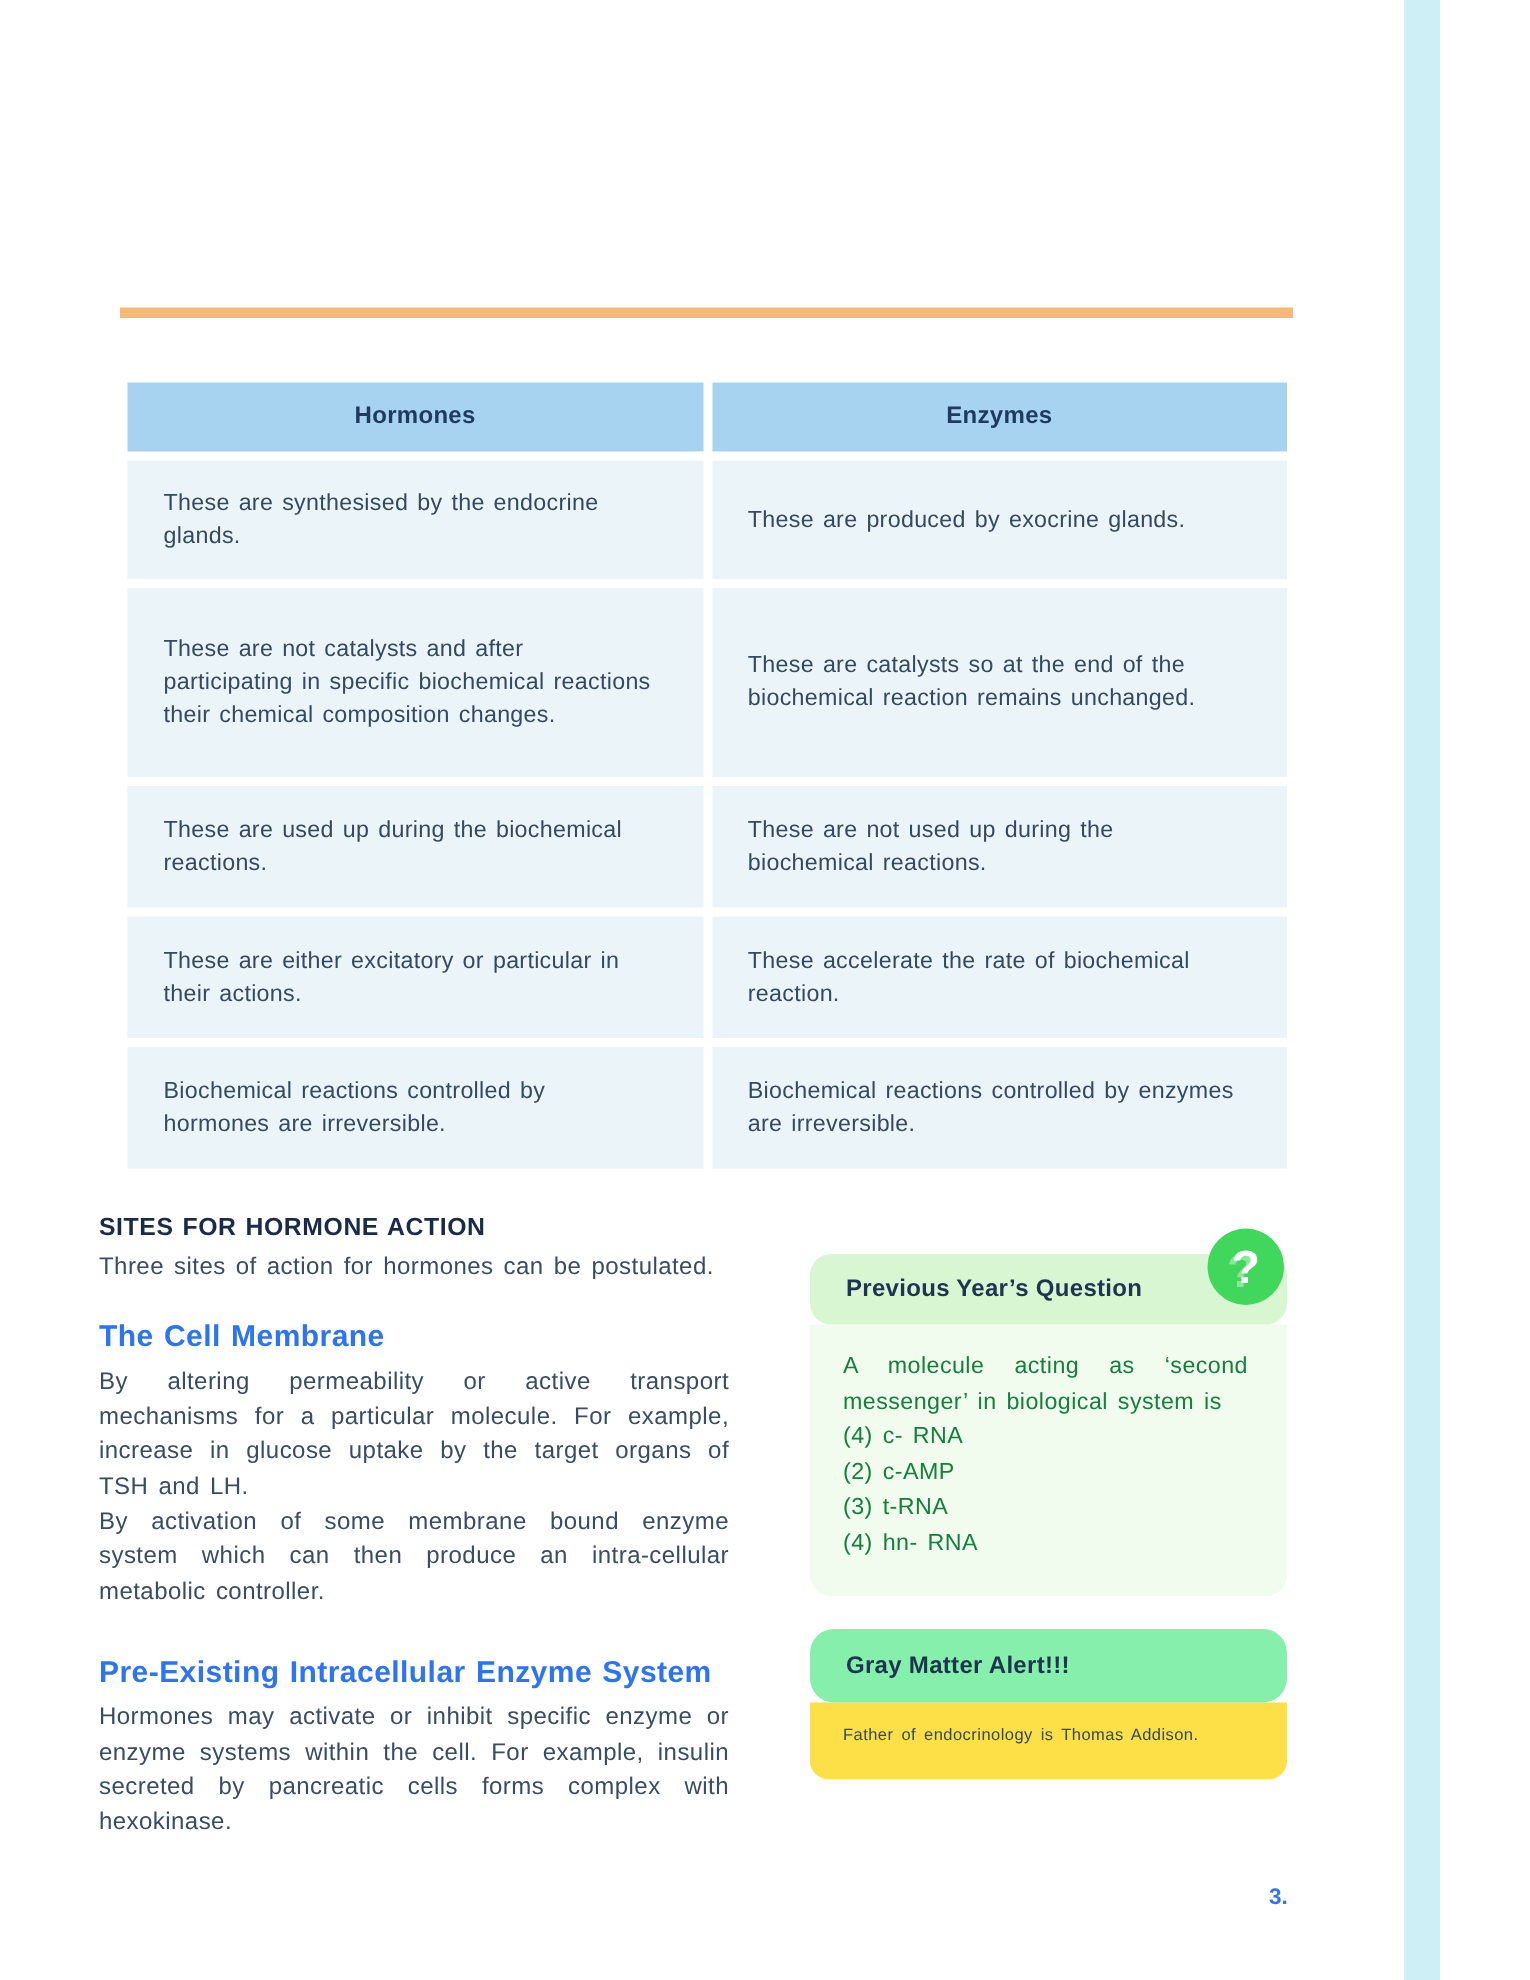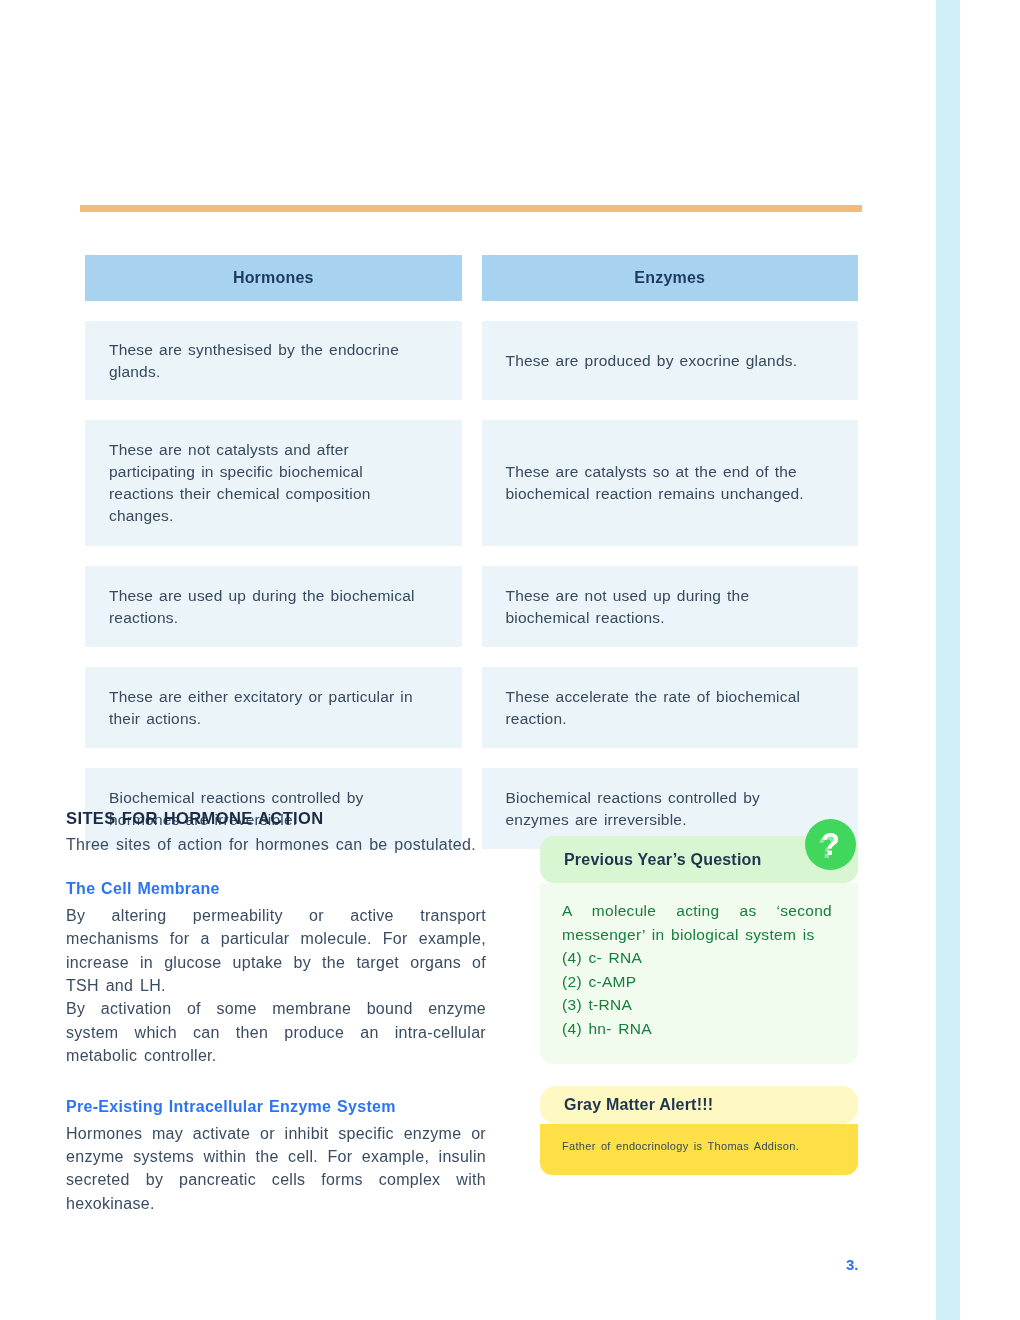--- a/index.html
+++ b/index.html
@@ -14,21 +14,21 @@
     background:#CEEFF6;
   }
   .accent-bar {
     position:absolute; left:80px; top:205px; width:782px; height:7px;
     background:#F7BA75;
   }
 
   
   .compare-table {
     position:absolute; left:85px; top:255px; width:773px;
-    display:grid; grid-template-columns:1fr 1fr; gap:20px;
+    display:grid; grid-template-columns:1fr 1fr; gap:6px;
   }
   .th {
     background:#A7D3F0; height:46px;
     display:flex; align-items:center; justify-content:center;
     font-weight:bold; font-size:16px; color:#1E3A5F; letter-spacing:0.2px;
   }
   .td {
     background:#EBF4F8; display:flex; align-items:center;
     padding:14px 30px 14px 24px;
     font-size:15.5px; line-height:1.42; color:#36495E;
@@ -42,21 +42,21 @@
     position:absolute; left:66px; top:806px; width:420px;
     font-size:16px; line-height:1.46;
     letter-spacing:0.3px; word-spacing:2px;
   }
   .section-heading {
     font-size:16.5px; font-weight:bold; color:#1B2B47;
     letter-spacing:0.4px; word-spacing:1px; margin-bottom:3px;
   }
   .justified { text-align:justify; }
   .sub-heading {
-    color:#2D74F4; font-weight:bold; font-size:16px;
+    color:#2D74F4; font-weight:bold; font-size:20px;
     margin-top:21px; margin-bottom:3px; word-spacing:1px;
   }
   .sub-heading.second { margin-top:28px; }
 
   
   .right-col { position:absolute; left:540px; top:836px; width:318px; }
   .pyq-card { position:relative; }
   .pyq-header {
     position:relative; background:#D9F6D2; border-radius:14px; height:47px;
     display:flex; align-items:center; padding-left:24px;
@@ -74,21 +74,21 @@
     padding:16px 26px 24px 22px;
     font-size:15.5px; line-height:1.52; color:#15803d;
     letter-spacing:0.3px; word-spacing:2px;
   }
   .pyq-question { text-align:justify; }
   .pyq-option { white-space:nowrap; }
 
   .gray-card { margin-top:22px; position:relative; }
   .gray-header {
     position:relative; z-index:1;
-    background:#fef9c3; border-radius:16px; height:38px;
+    background:#86efac; border-radius:16px; height:49px;
     display:flex; align-items:center; padding-left:24px;
     font-weight:bold; font-size:16px; color:#1E3450; letter-spacing:0.2px;
   }
   .gray-body {
     background:#fde047; border-radius:0 0 12px 12px;
     padding:14px 24px 20px 22px;
     font-size:11px; line-height:1.52; color:#36495E;
     letter-spacing:0.3px; word-spacing:2px; text-align:justify;
   }
 

